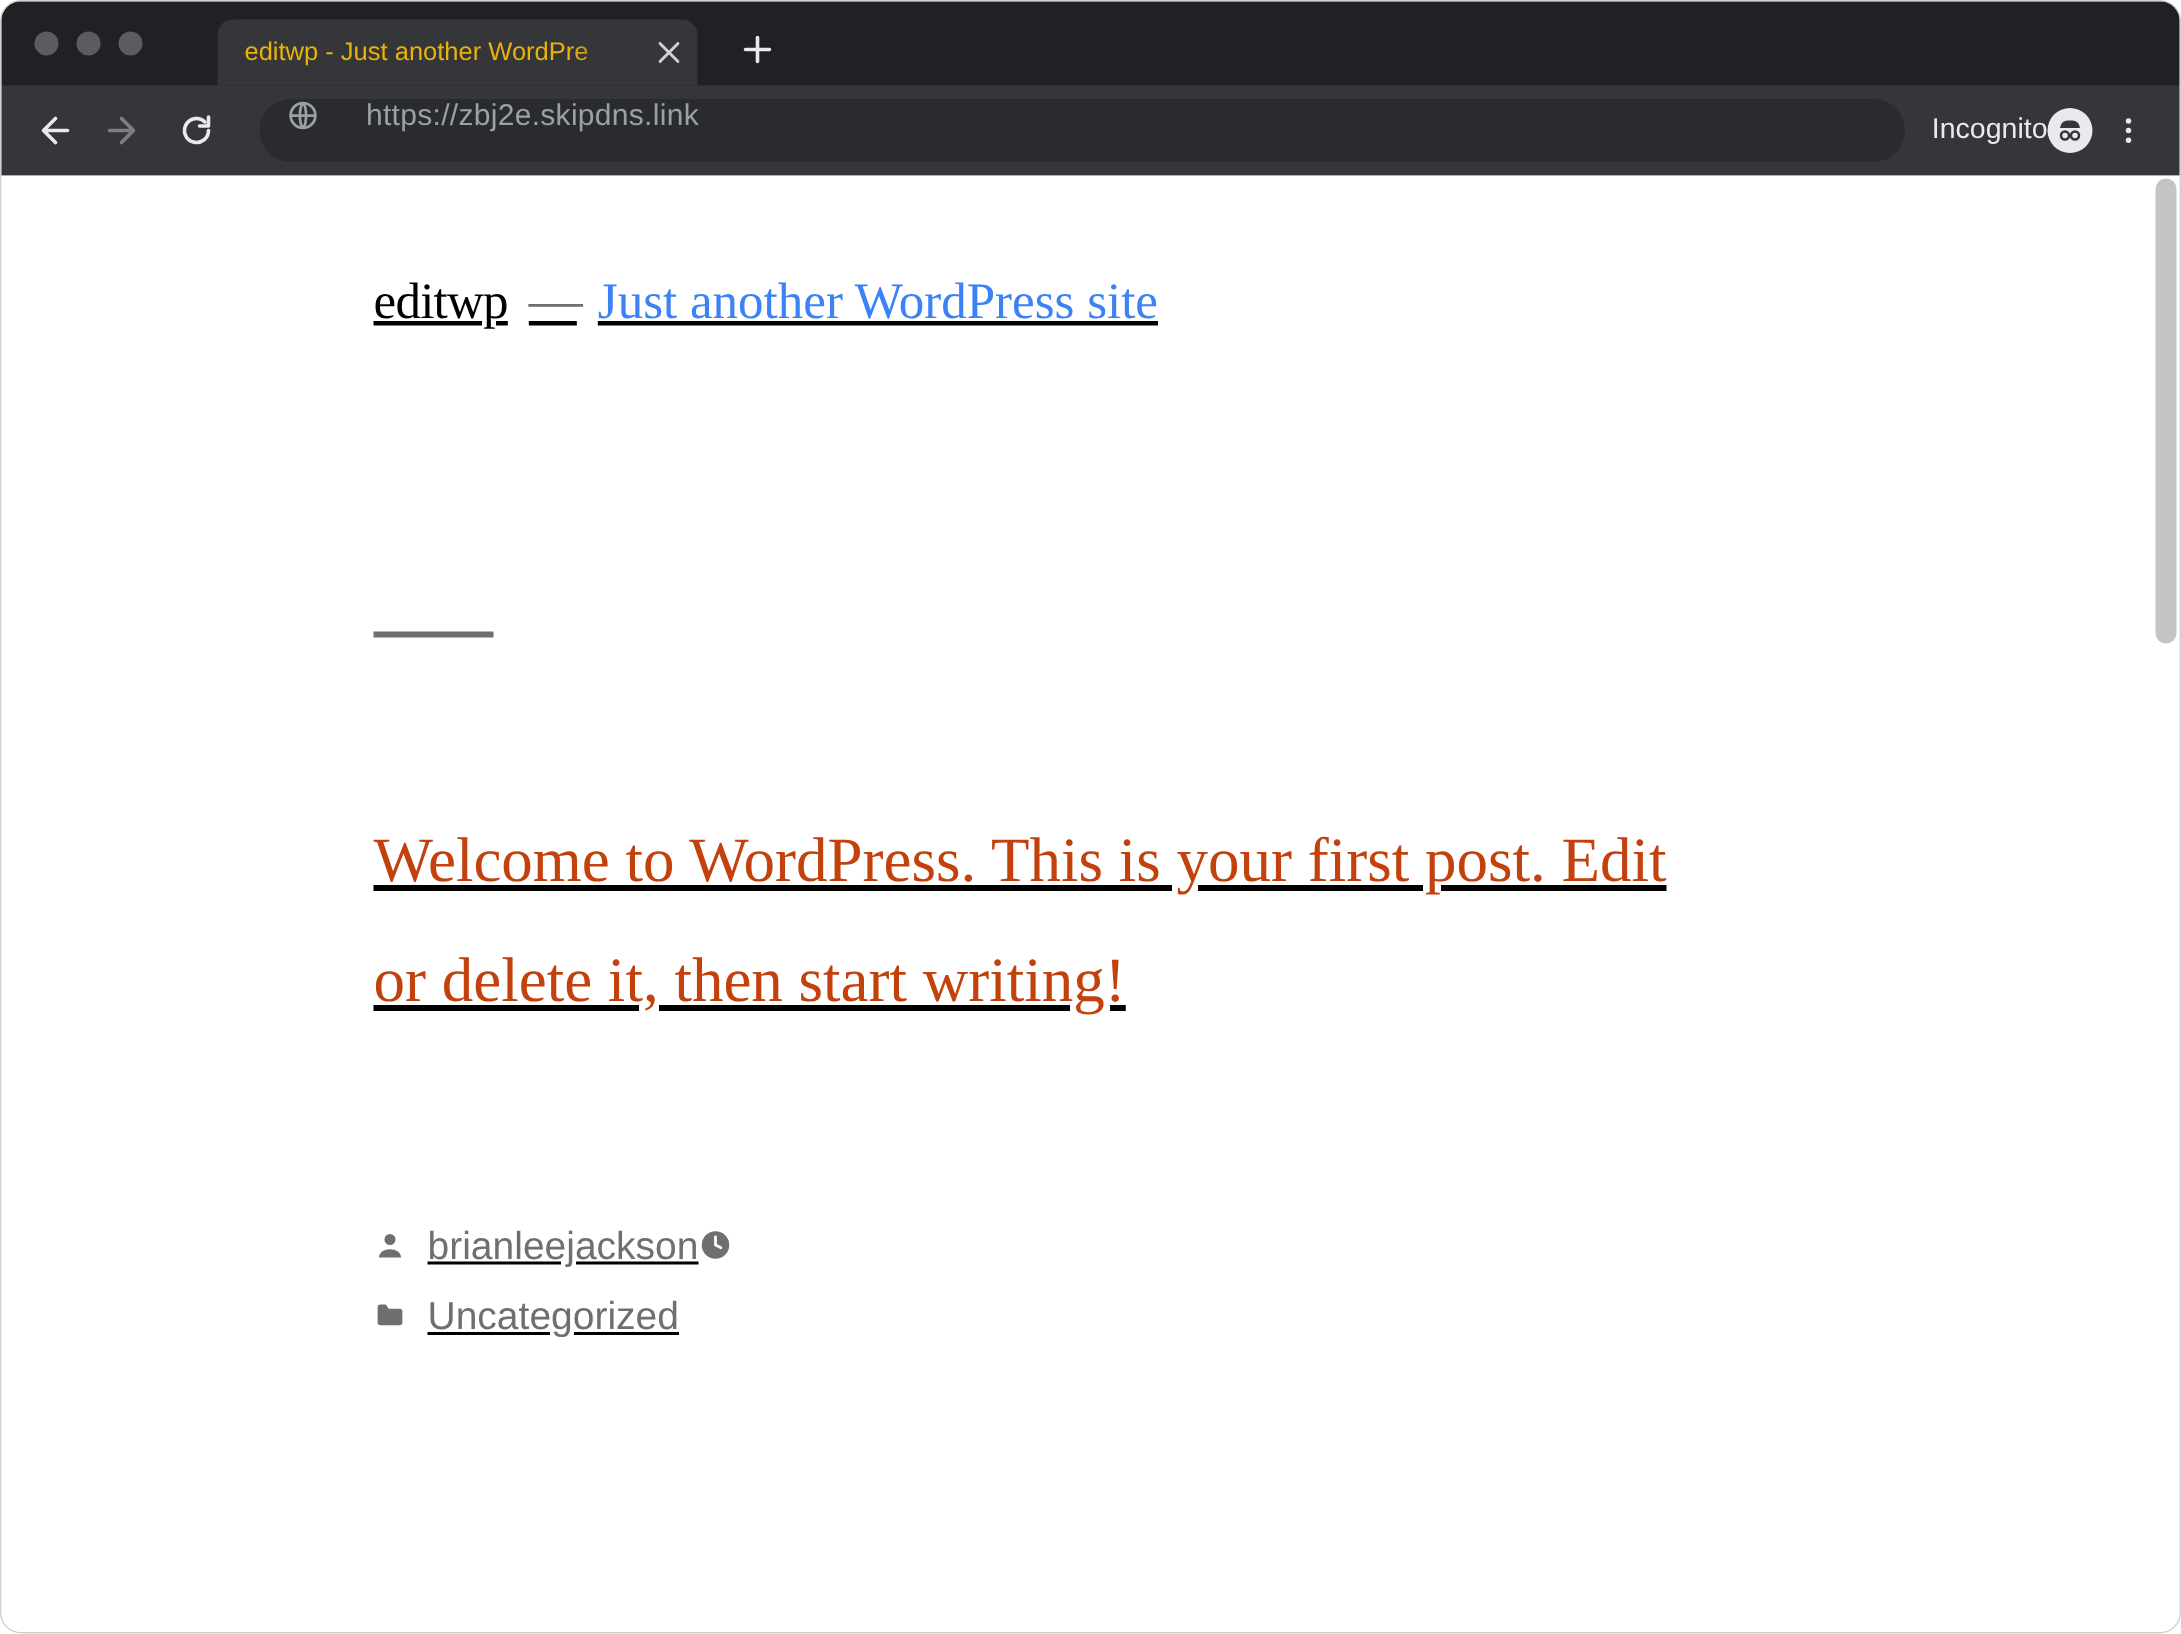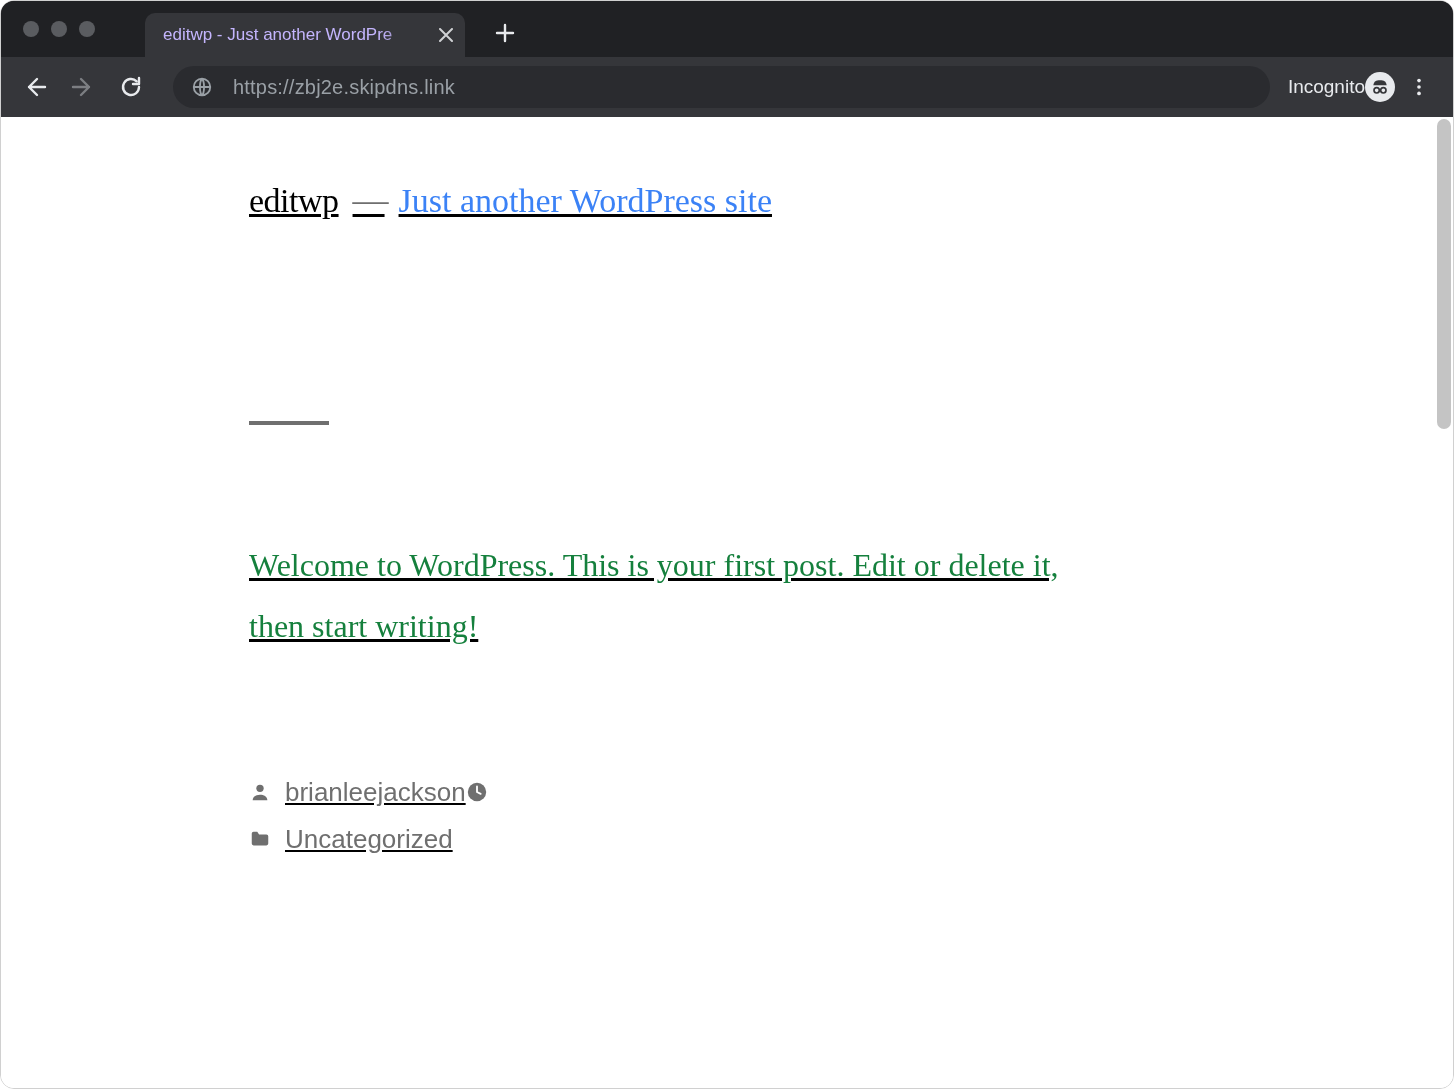--- a/index.html
+++ b/index.html
@@ -39,21 +39,21 @@
     margin-left: 36px;
     height: 44px;
     width: 320px;
     background: #35363a;
     border-top-left-radius: 10px;
     border-top-right-radius: 10px;
     display: flex;
     align-items: center;
     padding: 0 12px 0 18px;
     gap: 10px;
-    color: #c4b5fd;
+    color: #eab308;
     font-size: 17px;
     position: relative;
     top: 6px;
   }
   .tab-title {
     flex: 1;
     white-space: nowrap;
     overflow: hidden;
     -webkit-mask-image: linear-gradient(to right, #000 82%, transparent 100%);
     mask-image: linear-gradient(to right, #000 82%, transparent 100%);
@@ -86,23 +86,22 @@
     border-radius: 50%;
   }
   .nav-btn.dim { color: #7c7e82; }
   .omnibox {
     flex: 1;
     height: 42px;
     background: #2a2b2f;
     border-radius: 21px;
     margin: 0 8px 0 18px;
     display:flex;
-    align-items:center;
     padding: 0 18px;
-    gap: 20px;
+    gap: 31px;
     color:#9aa0a6;
     font-size: 20px;
   }
   .omnibox .url { color:#9aa0a6; letter-spacing:0.2px; }
   .right-controls {
     display:flex; align-items:center; gap: 0; padding-left: 10px;
     color:#e8eaed;
   }
   .incognito-label { font-size: 19px; color:#e8eaed; }
   .incognito-badge {
@@ -151,23 +150,23 @@
   }
   .post-title {
     font-family: -apple-system, BlinkMacSystemFont, "Segoe UI", Helvetica, Arial, sans-serif;
     font-weight: 800;
     font-size: 78px;
     letter-spacing: -2px;
     color:#000;
   }
   .post-body {
     margin-top: 110px;
-    font-size: 32px;
+    font-size: 42px;
     line-height: 1.9;
-    color:#15803d;
+    color:#c2410c;
   }
   .post-meta {
     margin-top: 120px;
     color:#6f6f6f;
     font-family: -apple-system, BlinkMacSystemFont, "Segoe UI", Helvetica, Arial, sans-serif;
     font-size: 26px;
   }
   .meta-row { display:flex; align-items:center; margin-bottom: 16px; }
   .meta-item { display:flex; align-items:center; gap: 14px; }
   .meta-icon { color:#6f6f6f; display:inline-flex; }

